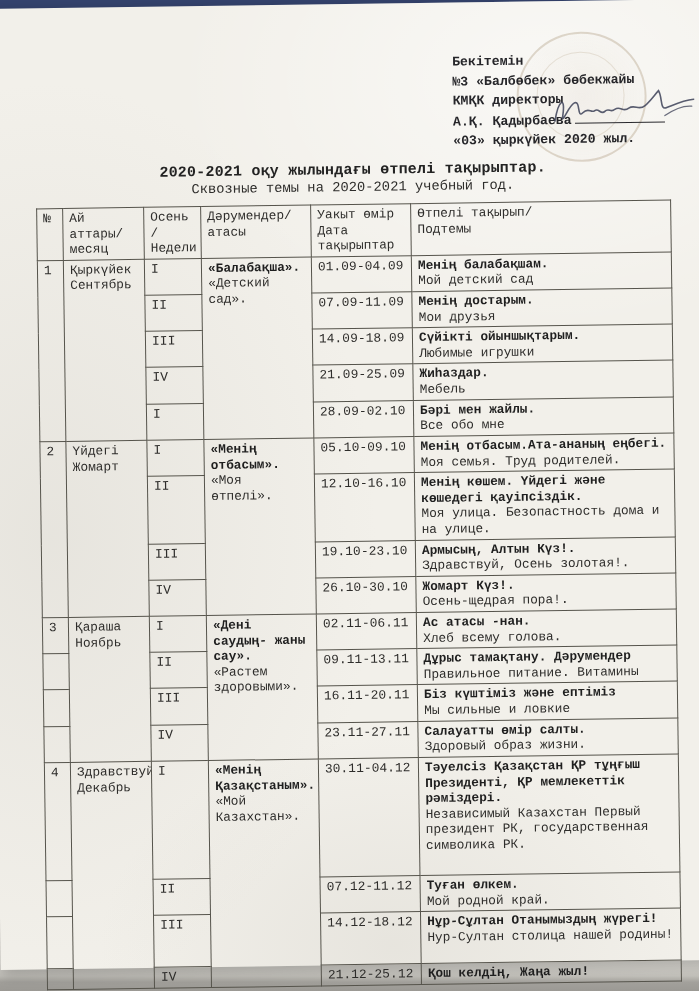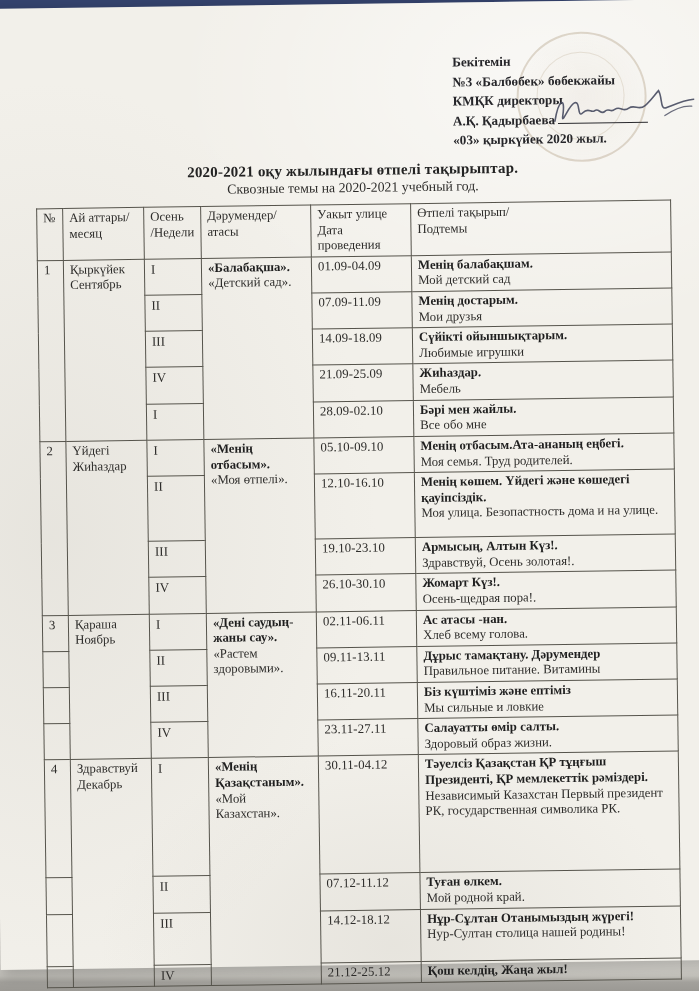--- a/index.html
+++ b/index.html
@@ -1,18 +1,18 @@
 <!DOCTYPE html>
 <html><head>
 <meta charset="utf-8">
 <style>
   html,body{margin:0;padding:0;}
   .frame{
     position:relative;width:699px;height:991px;overflow:hidden;
-    font-family:Liberation Serif, serif;
+    font-family:Liberation Mono, monospace;
     background:linear-gradient(to bottom,
       #35446f 0px,#35446f 26px,
       #c9c6c0 26px,#d6d4ce 940px,
       #dedcd6 962px,#c4c2bc 976px,#a3a19c 982px,#9b9994 991px);
   }
   .paper{
     position:absolute;left:-6px;top:4px;width:715px;height:961px;
     background:
       radial-gradient(620px 420px at 78% 8%, rgba(255,255,255,.55), rgba(255,255,255,0) 60%),
       radial-gradient(500px 700px at 8% 55%, rgba(205,202,194,.30), rgba(205,202,194,0) 65%),
@@ -102,23 +102,23 @@
                 </th>
             <th>
                   <div>Осень</div>
                   <div>/Недели</div>
                 </th>
             <th>
                   <div>Дәрумендер/</div>
                   <div>атасы</div>
                 </th>
             <th>
-                  <div>Уакыт улице</div>
+                  <div>Уакыт өмір</div>
                   <div>Дата</div>
-                  <div>проведения</div>
+                  <div>тақырыптар</div>
                 </th>
             <th>
                   <div>Өтпелі тақырып/</div>
                   <div>Подтемы</div>
                 </th>
           </tr>
 
           <tr style="height:31px">
             <td rowspan="5">1</td>
             <td rowspan="5">
@@ -166,21 +166,21 @@
             <td>
                   <div class="b">Бәрі мен жайлы.</div>
                   <div>Все обо мне</div>
                 </td>
           </tr>
 
           <tr style="height:33px">
             <td rowspan="4">2</td>
             <td rowspan="4">
                   <div>Үйдегі</div>
-                  <div>Жиһаздар</div>
+                  <div>Жомарт</div>
                 </td>
             <td class="weekcell">I</td>
             <td rowspan="4">
                   <div class="b">«Менің отбасым».</div>
                   <div>«Моя өтпелі».</div>
                 </td>
             <td class="dates">05.10-09.10</td>
             <td>
                   <div class="b">Менің отбасым.Ата-ананың еңбегі.</div>
                   <div>Моя семья. Труд родителей.</div>

